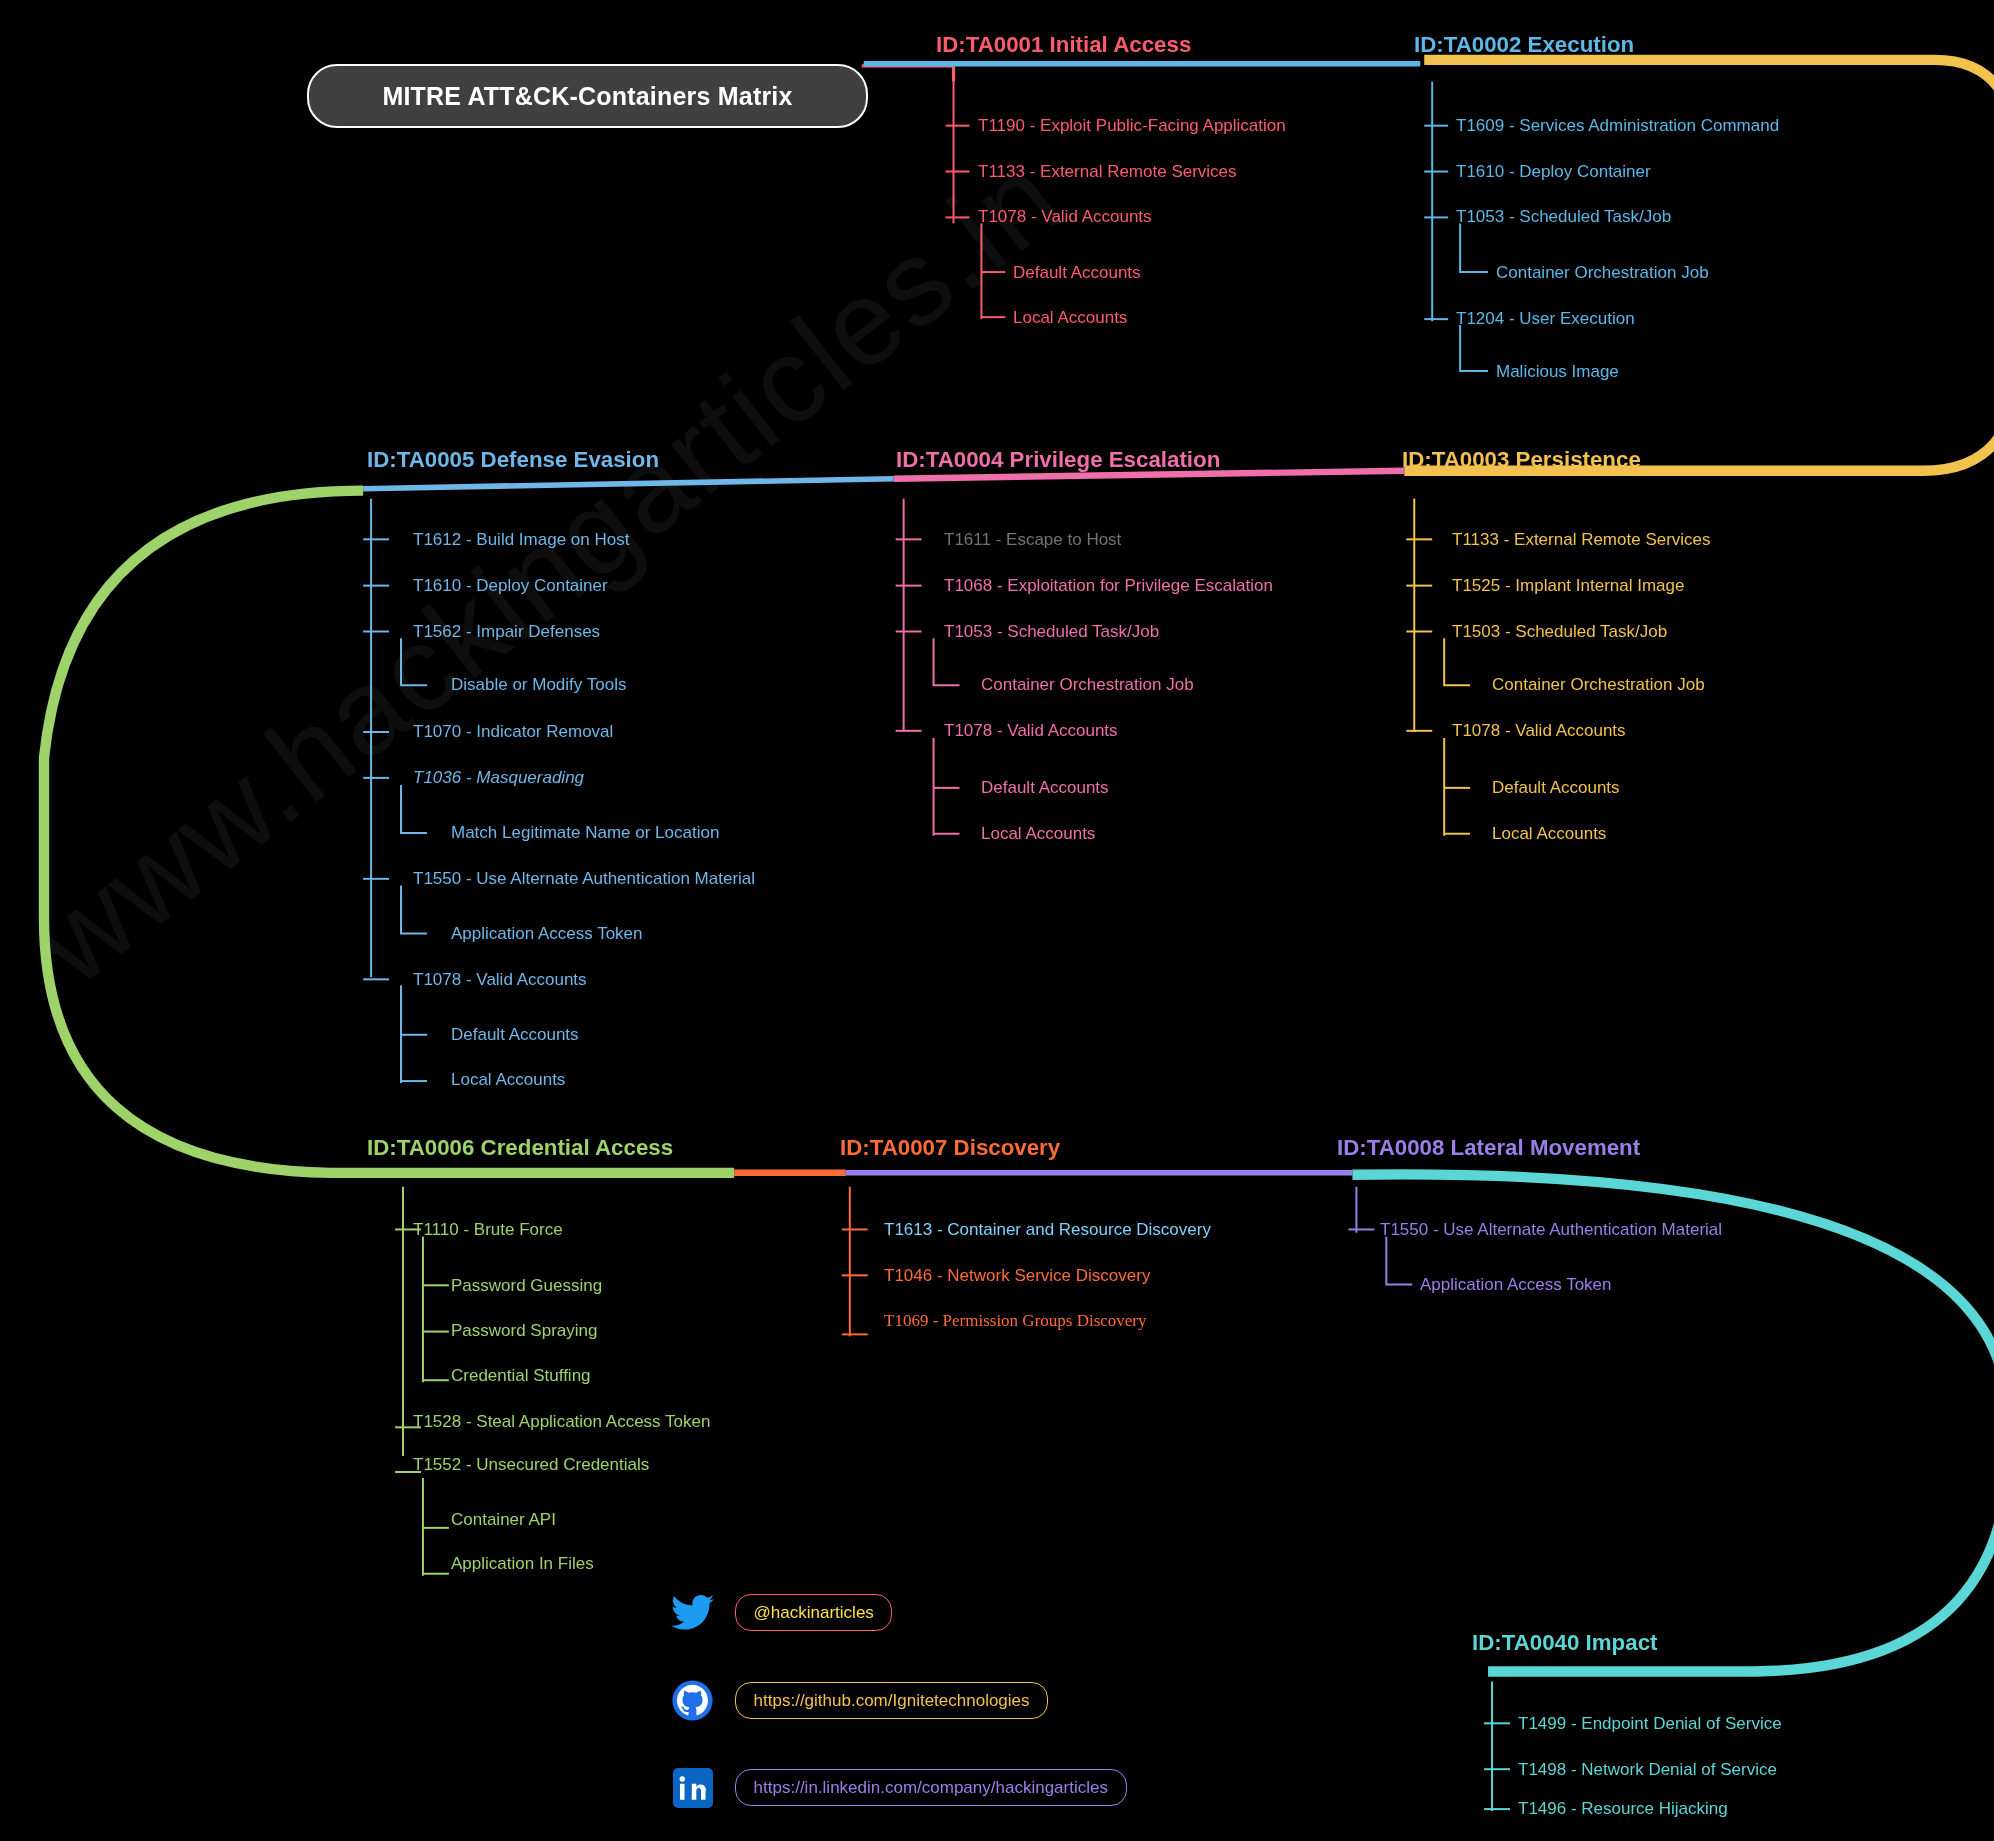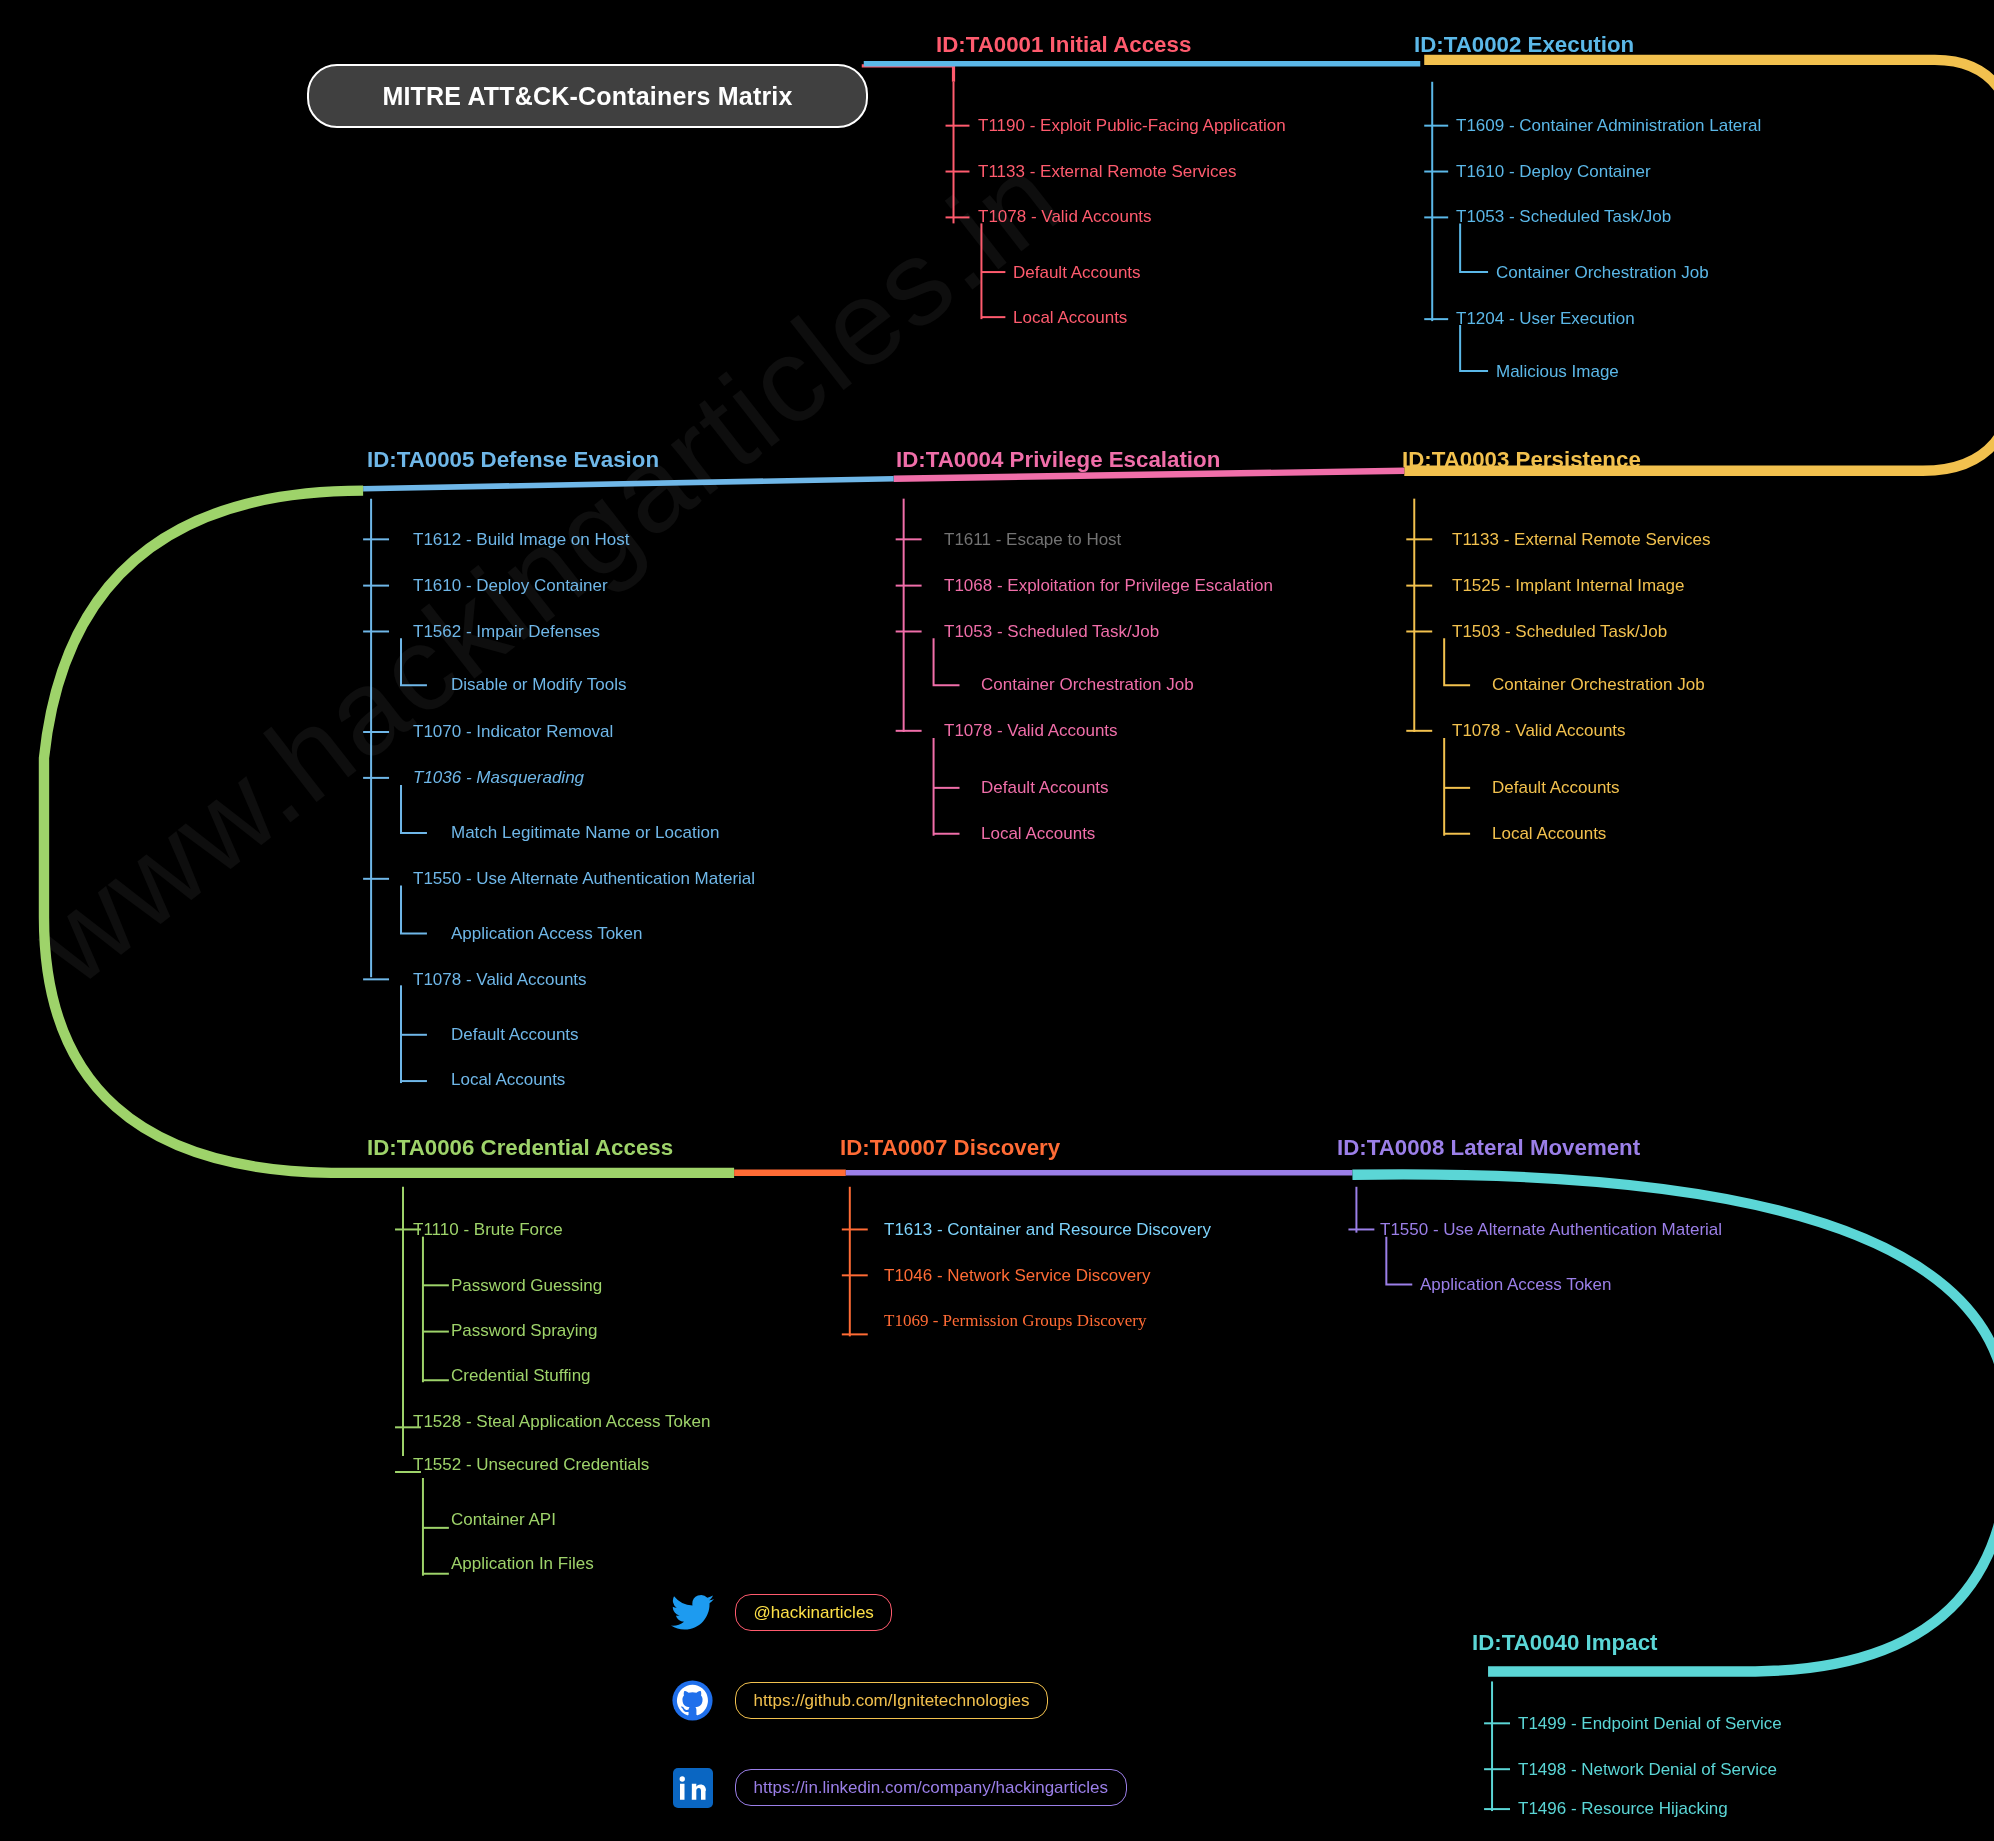--- a/index.html
+++ b/index.html
@@ -211,21 +211,21 @@
 </div>
 
 <div class="tactic tactic-title" style="left:936px; top:32px; color:#ff5b6e;">ID:TA0001 Initial Access</div>
 <div class="tech" style="left:978px; top:116px; color:#ff5b6e;">T1190 - Exploit Public-Facing Application</div>
 <div class="tech" style="left:978px; top:162px; color:#ff5b6e;">T1133 - External Remote Services</div>
 <div class="tech" style="left:978px; top:207px; color:#ff5b6e;">T1078 - Valid Accounts</div>
 <div class="sub" style="left:1013px; top:263px; color:#ff5b6e;">Default Accounts</div>
 <div class="sub" style="left:1013px; top:308px; color:#ff5b6e;">Local Accounts</div>
 
 <div class="tactic tactic-title" style="left:1414px; top:32px; color:#5bb8e8;">ID:TA0002 Execution</div>
-<div class="tech" style="left:1456px; top:116px; color:#5bb8e8;">T1609 - Container Administration Lateral</div>
+<div class="tech" style="left:1456px; top:116px; color:#5bb8e8;">T1609 - Services Administration Command</div>
 <div class="tech" style="left:1456px; top:162px; color:#5bb8e8;">T1610 - Deploy Container</div>
 <div class="tech" style="left:1456px; top:207px; color:#5bb8e8;">T1053 - Scheduled Task/Job</div>
 <div class="sub" style="left:1496px; top:263px; color:#5bb8e8;">Container Orchestration Job</div>
 <div class="tech" style="left:1456px; top:309px; color:#5bb8e8;">T1204 - User Execution</div>
 <div class="sub" style="left:1496px; top:362px; color:#5bb8e8;">Malicious Image</div>
 
 <div class="tactic tactic-title" style="left:367px; top:447px; color:#6fb7e8;">ID:TA0005 Defense Evasion</div>
 <div class="tech" style="left:413px; top:530px; color:#6fb7e8;">T1612 - Build Image on Host</div>
 <div class="tech" style="left:413px; top:576px; color:#6fb7e8;">T1610 - Deploy Container</div>
 <div class="tech" style="left:413px; top:622px; color:#6fb7e8;">T1562 - Impair Defenses</div>

